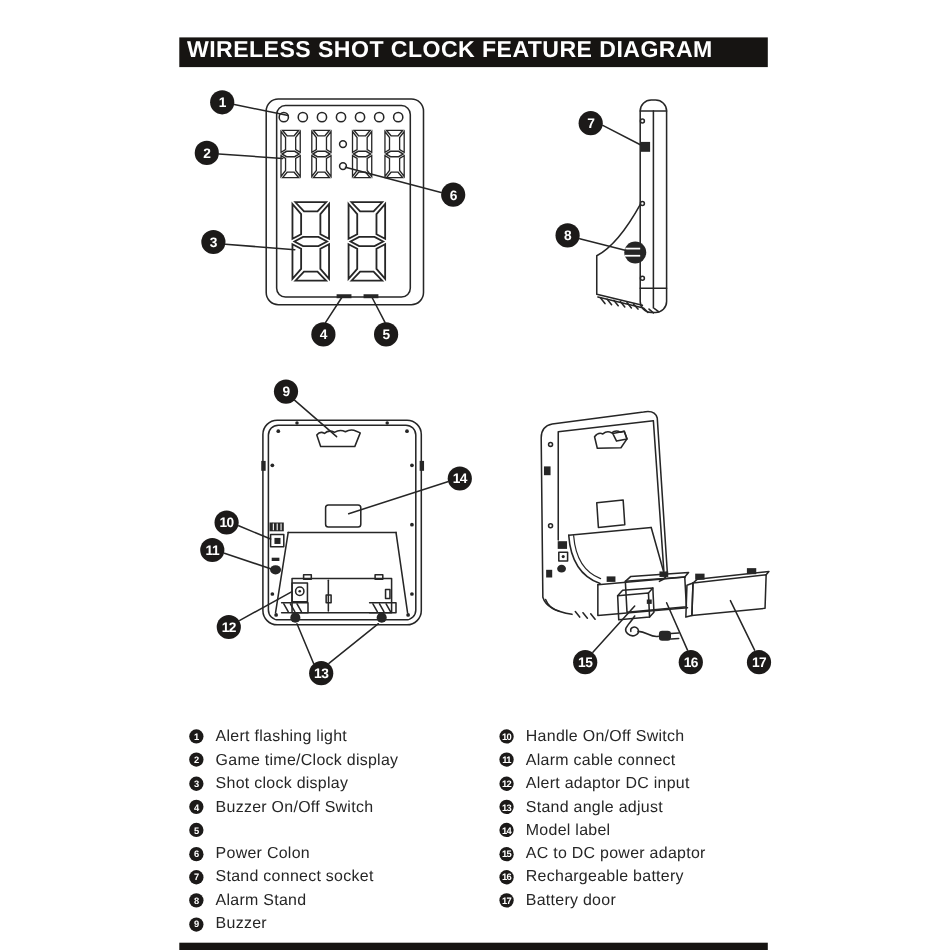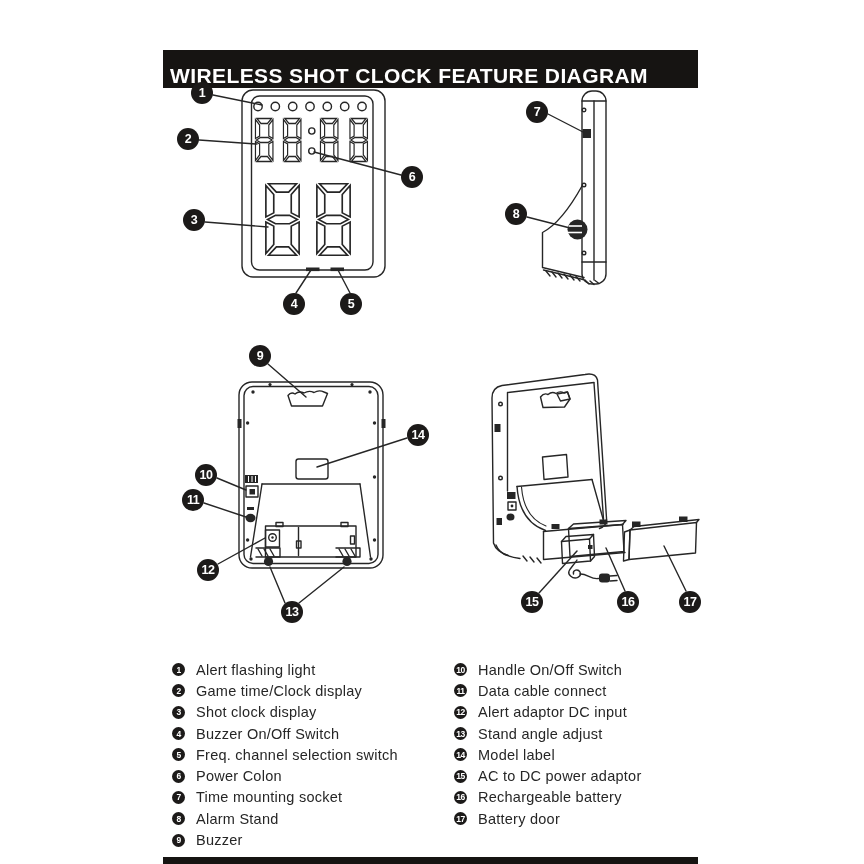--- a/index.html
+++ b/index.html
@@ -1,19 +1,19 @@
 <!DOCTYPE html>
 <html><head>
 <meta charset="utf-8">
 <style>
   html,body{margin:0;padding:0;background:#ffffff;}
   .page{position:relative;width:864px;height:864px;background:#ffffff;overflow:hidden;
         font-family:"Liberation Sans",sans-serif;color:#232323;}
-  .title-bar{position:absolute;left:163px;top:34px;width:535px;height:38px;background:#161412;
-             display:flex;align-items:flex-end;margin-top:16px;}
+  .title-bar{position:absolute;left:163px;top:34px;width:535px;height:27px;background:#161412;
+             display:flex;align-items:flex-start;}
   .title-bar span{color:#ffffff;font-size:21px;font-weight:bold;letter-spacing:0.4px;
                   padding-left:7px;white-space:nowrap;}
   .bottom-bar{position:absolute;left:163px;top:857px;width:535px;height:7px;background:#161412;}
   svg.diagram{position:absolute;left:0;top:0;}
   .ln{stroke:#262626;fill:none;stroke-width:1.4;stroke-linejoin:round;stroke-linecap:round;}
   .fillink{fill:#262626;stroke:none;}
   .callout circle{fill:#1c1a19;stroke:none;}
   .callout text{fill:#ffffff;font-family:"Liberation Sans",sans-serif;font-weight:bold;
                 font-size:12.5px;text-anchor:middle;letter-spacing:-0.5px;}
   .legend{position:absolute;top:659px;font-size:14.5px;letter-spacing:0.25px;color:#262626;}
@@ -345,47 +345,46 @@
     <div class="lrow">
         <span class="lnum">3</span>
         <span class="llabel">Shot clock display</span>
       </div>
     <div class="lrow">
         <span class="lnum">4</span>
         <span class="llabel">Buzzer On/Off Switch</span>
       </div>
     <div class="lrow">
         <span class="lnum">5</span>
-        <span class="llabel">Freq. channel selection switch</span>
       </div>
     <div class="lrow">
         <span class="lnum">6</span>
         <span class="llabel">Power Colon</span>
       </div>
     <div class="lrow">
         <span class="lnum">7</span>
-        <span class="llabel">Time mounting socket</span>
+        <span class="llabel">Stand connect socket</span>
       </div>
     <div class="lrow">
         <span class="lnum">8</span>
         <span class="llabel">Alarm Stand</span>
       </div>
     <div class="lrow">
         <span class="lnum">9</span>
         <span class="llabel">Buzzer</span>
       </div>
   </div>
   <div class="legend legend-right">
     <div class="lrow">
         <span class="lnum">10</span>
         <span class="llabel">Handle On/Off Switch</span>
       </div>
     <div class="lrow">
         <span class="lnum">11</span>
-        <span class="llabel">Data cable connect</span>
+        <span class="llabel">Alarm cable connect</span>
       </div>
     <div class="lrow">
         <span class="lnum">12</span>
         <span class="llabel">Alert adaptor DC input</span>
       </div>
     <div class="lrow">
         <span class="lnum">13</span>
         <span class="llabel">Stand angle adjust</span>
       </div>
     <div class="lrow">

